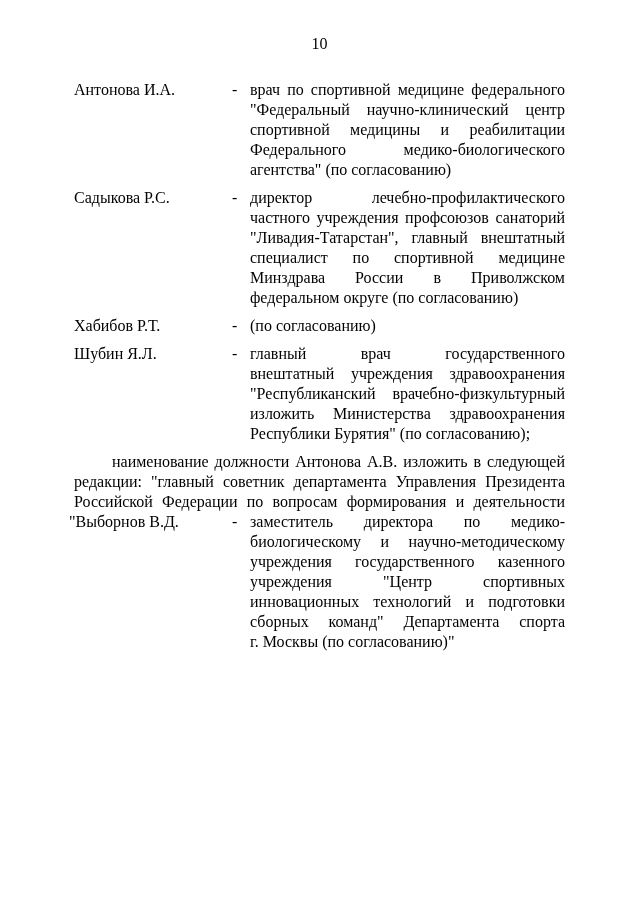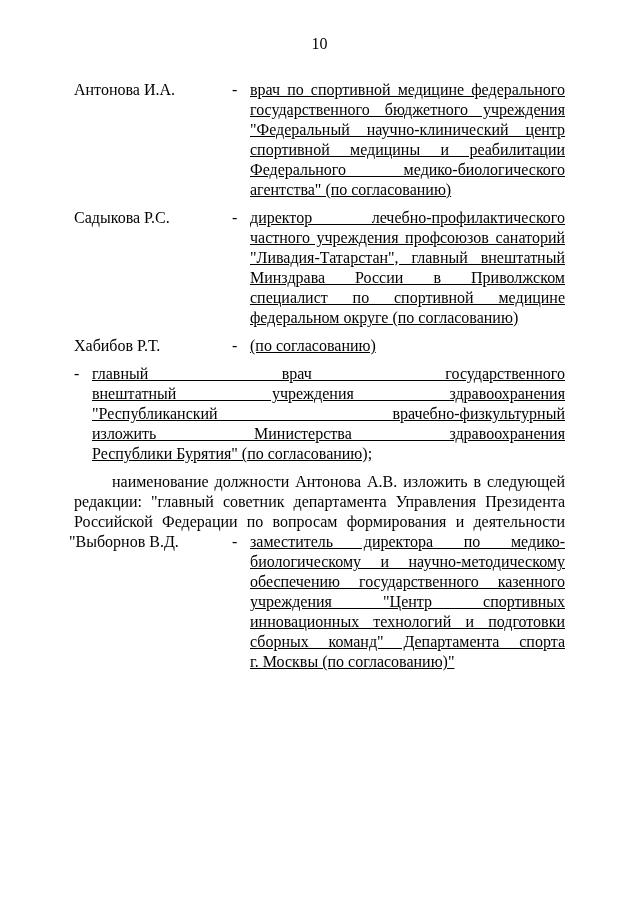--- a/index.html
+++ b/index.html
@@ -37,21 +37,20 @@
   .entry-name.hang {
     text-indent: -5px;
   }
   .entry-sep {
     width: 18px;
     flex: none;
   }
   .entry-desc {
     flex: 1;
     min-width: 0;
-    text-decoration: underline;
   }
   .jline {
     text-align: justify;
     text-align-last: justify;
   }
   .jline.last {
     text-align-last: left;
   }
   .amendment {
     margin-top: 0px;
@@ -73,50 +72,50 @@
 
   <div class="page-number">10</div>
 
   <div>
 
     <div class="entry">
       <div class="entry-name">Антонова И.А.</div>
       <div class="entry-sep">-</div>
       <div class="entry-desc">
           <div class="jline">врач по спортивной медицине федерального</div>
-          <div class="jline">государственного бюджетного учреждения</div>
           <div class="jline">"Федеральный научно-клинический центр</div>
           <div class="jline">спортивной медицины и реабилитации</div>
           <div class="jline">Федерального медико-биологического</div>
           <div class="jline last">агентства" (по согласованию)</div>
         </div>
     </div>
 
     <div class="entry">
       <div class="entry-name">Садыкова Р.С.</div>
       <div class="entry-sep">-</div>
       <div class="entry-desc">
           <div class="jline">директор лечебно-профилактического</div>
           <div class="jline">частного учреждения профсоюзов санаторий</div>
           <div class="jline">"Ливадия-Татарстан", главный внештатный</div>
+          <div class="jline">специалист по спортивной медицине</div>
           <div class="jline">Минздрава России в Приволжском</div>
-          <div class="jline">специалист по спортивной медицине</div>
           <div class="jline last">федеральном округе (по согласованию)</div>
         </div>
     </div>
 
     <div class="entry">
       <div class="entry-name">Хабибов Р.Т.</div>
       <div class="entry-sep">-</div>
       <div class="entry-desc">
           <div class="jline last">(по согласованию)</div>
         </div>
     </div>
 
     <div class="entry">
+      <div class="entry-name">Шубин Я.Л.</div>
       <div class="entry-sep">-</div>
       <div class="entry-desc">
           <div class="jline">главный врач государственного</div>
           <div class="jline">внештатный учреждения здравоохранения</div>
           <div class="jline">"Республиканский врачебно-физкультурный</div>
           <div class="jline">изложить Министерства здравоохранения</div>
           <div class="jline last">Республики Бурятия" (по согласованию);</div>
         </div>
     </div>
 
@@ -129,21 +128,21 @@
     </div>
 
 
   <div class="new-position">
     <div class="entry">
       <div class="entry-name hang">"Выборнов В.Д.</div>
       <div class="entry-sep">-</div>
       <div class="entry-desc">
           <div class="jline">заместитель директора по медико-</div>
           <div class="jline">биологическому и научно-методическому</div>
-          <div class="jline">обеспечению государственного казенного</div>
+          <div class="jline">учреждения государственного казенного</div>
           <div class="jline">учреждения "Центр спортивных</div>
           <div class="jline">инновационных технологий и подготовки</div>
           <div class="jline">сборных команд" Департамента спорта</div>
           <div class="jline last">г. Москвы (по согласованию)"</div>
         </div>
     </div>
   </div>
 
 </div>
 

